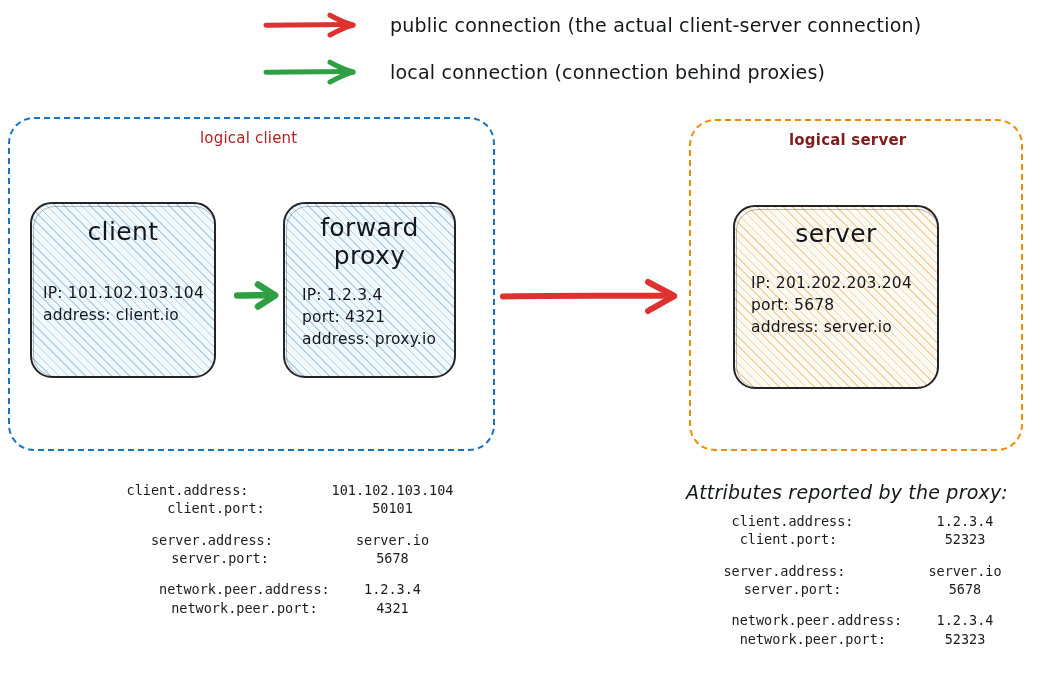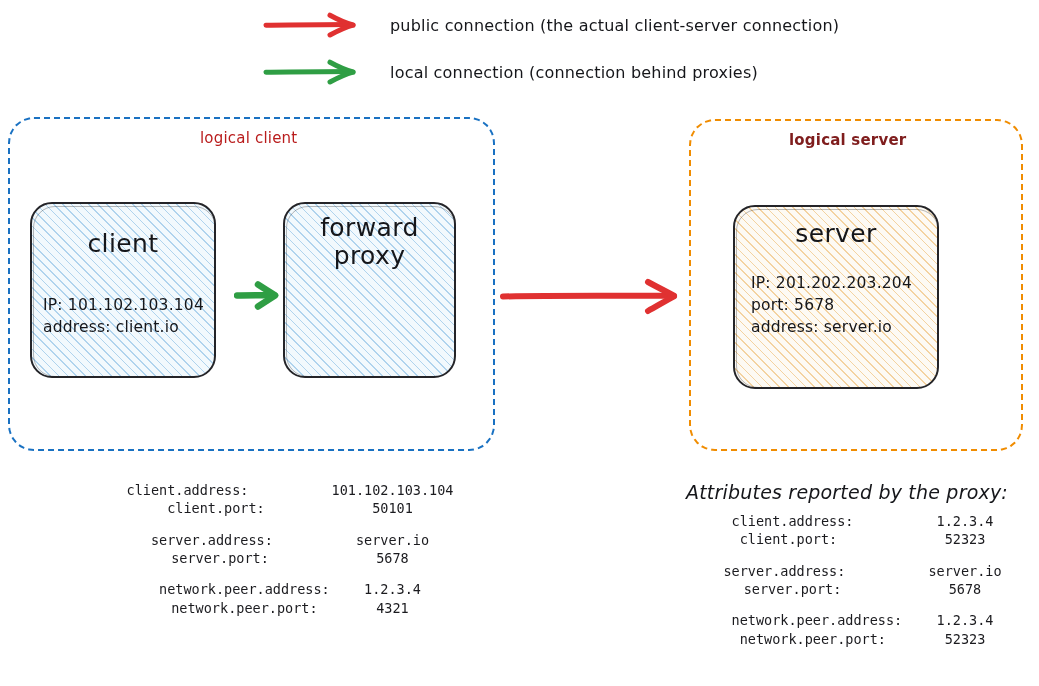--- a/index.html
+++ b/index.html
@@ -23,21 +23,21 @@
   .mono{
     font-family:"DejaVu Sans Mono","Liberation Mono",monospace;
     font-size:13.5px;
     color:#1b1b1f;
     white-space:pre;
   }
 
   
   .legend-row{display:flex;align-items:center;}
   .legend-label{
-    font-size:16px;color:#15161a;
+    font-size:19px;color:#15161a;
   }
   .arrow-svg{display:block;overflow:visible;}
 
   
   .logical{
     position:absolute;
     border-style:dashed;
     border-width:2.6px;
     border-radius:26px;
     box-sizing:border-box;
@@ -147,36 +147,39 @@
       <path d="M66 23 C 74 18.8, 82 15.2, 89 13.2" stroke="#2f9e44" stroke-width="5" stroke-linecap="round" fill="none"></path>
     </svg>
     <span class="hand legend-label" style="margin-left:26px;">local connection (connection behind proxies)</span>
   </div>
 
   <div class="logical client" style="left:8px;top:117px;width:487px;height:334px;"></div>
   <div class="hand logical-label client" style="left:200px;top:131px;">logical client</div>
 
   <div class="node blue" style="left:30px;top:202px;width:186px;height:176px;">
     <div class="node-inner">
-      <div class="hand node-title" style="margin-top:26px;">client</div>
+      <div class="hand node-title" style="margin-top:14px;">client</div>
       <div class="hand node-lines" style="margin-top:36px;margin-left:11px;">IP: 101.102.103.104
 address: client.io</div>
     </div>
   </div>
 
   <svg class="abs" style="left:234px;top:278px;" width="52" height="36" viewBox="0 0 52 36">
     <path d="M3 17.5 C 13 17, 23 17.2, 33 17.2" stroke="#2f9e44" stroke-width="6.5" stroke-linecap="round" fill="none"></path>
     <path d="M24 6.5 C 31 11, 37 14.8, 41 17.2" stroke="#2f9e44" stroke-width="6.5" stroke-linecap="round" fill="none"></path>
     <path d="M24 28.5 C 31 24, 37 20.2, 41 17.6" stroke="#2f9e44" stroke-width="6.5" stroke-linecap="round" fill="none"></path>
   </svg>
 
   <div class="node blue" style="left:283px;top:202px;width:173px;height:176px;">
     <div class="node-inner">
       <div class="hand node-title" style="margin-top:10px;">forward
 proxy</div>
+      <div class="hand node-lines" style="margin-top:14px;margin-left:17px;">IP: 1.2.3.4
+port: 4321
+address: proxy.io</div>
     </div>
   </div>
 
   <svg class="abs" style="left:500px;top:270px;" width="185" height="52" viewBox="0 0 185 52">
     <path d="M3 26.5 C 50 25.4, 105 26, 168 25.8" stroke="#e03131" stroke-width="6" stroke-linecap="round" fill="none"></path>
     <path d="M148 12 C 158 17.5, 168 22.5, 174 25.6" stroke="#e03131" stroke-width="6" stroke-linecap="round" fill="none"></path>
     <path d="M148 41 C 158 35.4, 168 29.6, 174 26.4" stroke="#e03131" stroke-width="6" stroke-linecap="round" fill="none"></path>
   </svg>
 
   <div class="logical server" style="left:689px;top:119px;width:334px;height:332px;"></div>

